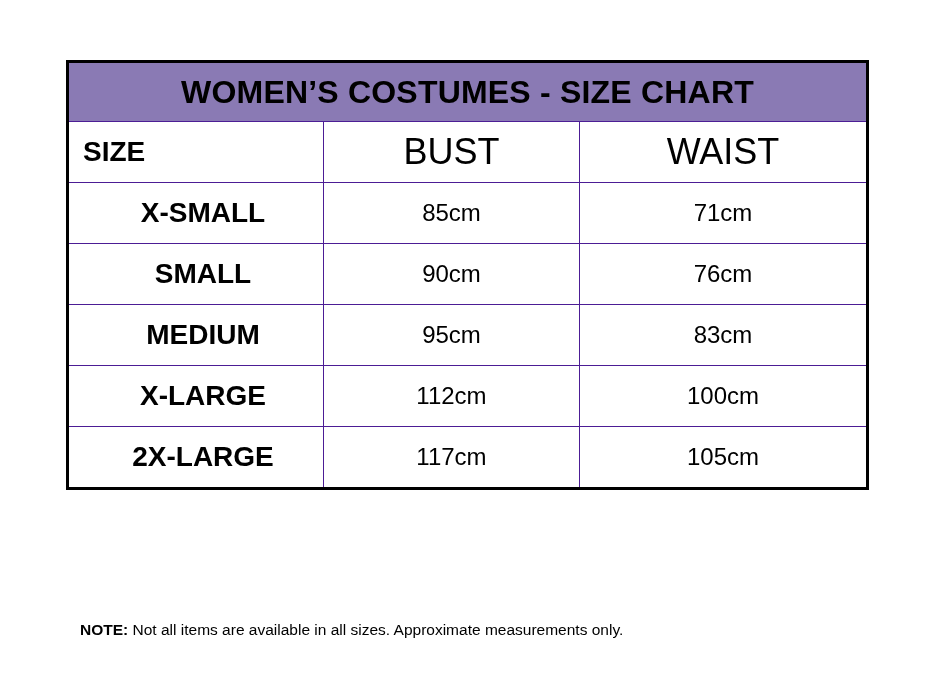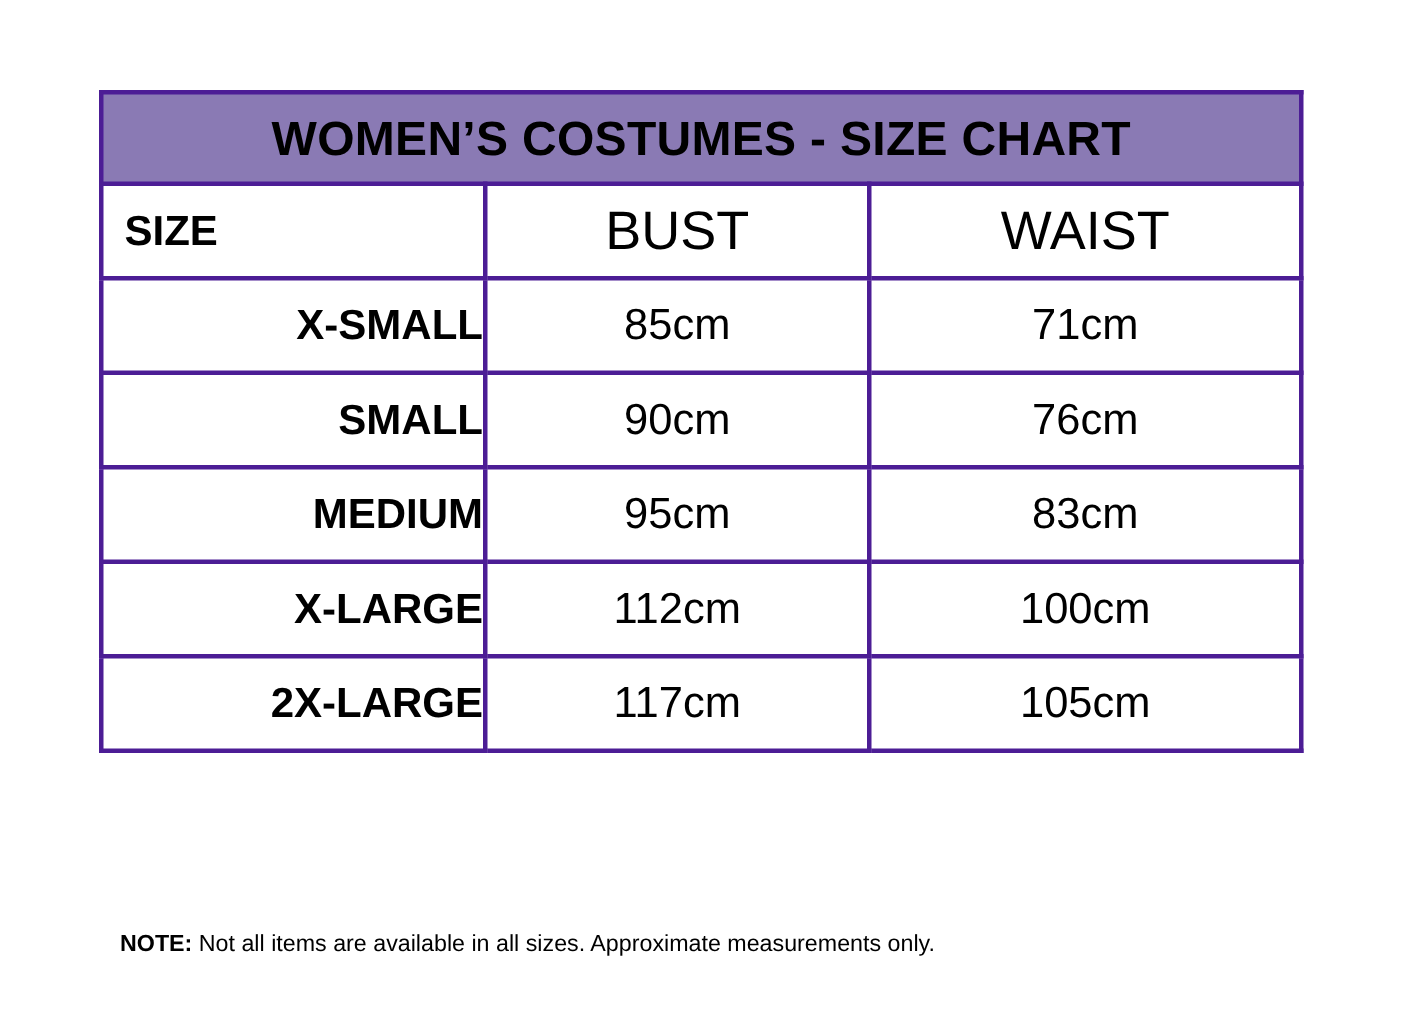--- a/index.html
+++ b/index.html
@@ -24,21 +24,21 @@
   }
 
   table.size-chart {
     border-collapse: collapse;
     width: 800px;
     table-layout: fixed;
     border: 3px solid #000000;
   }
 
   table.size-chart td {
-    border: 3px solid #4c1d95;
+    border: 1px solid #4c1d95;
     padding: 0;
     height: 60px;
     vertical-align: middle;
   }
 
   .title-cell {
     background: #8a7ab4;
     text-align: center;
     font-size: 32px;
     font-weight: bold;
@@ -56,25 +56,25 @@
   .hdr-meas {
     font-size: 36px;
     font-weight: normal;
     text-align: center;
   }
 
   .cell-size {
     font-size: 28px;
     font-weight: bold;
     padding-left: 14px !important;
-    text-align: right;
+    text-align: center;
     white-space: nowrap;
   }
   .cell-meas {
-    font-size: 29px;
+    font-size: 24px;
     font-weight: normal;
     text-align: center;
   }
 
   col.c-size { width: 256px; }
   col.c-bust { width: 256px; }
   col.c-waist { width: 288px; }
 
   .note {
     position: absolute;

